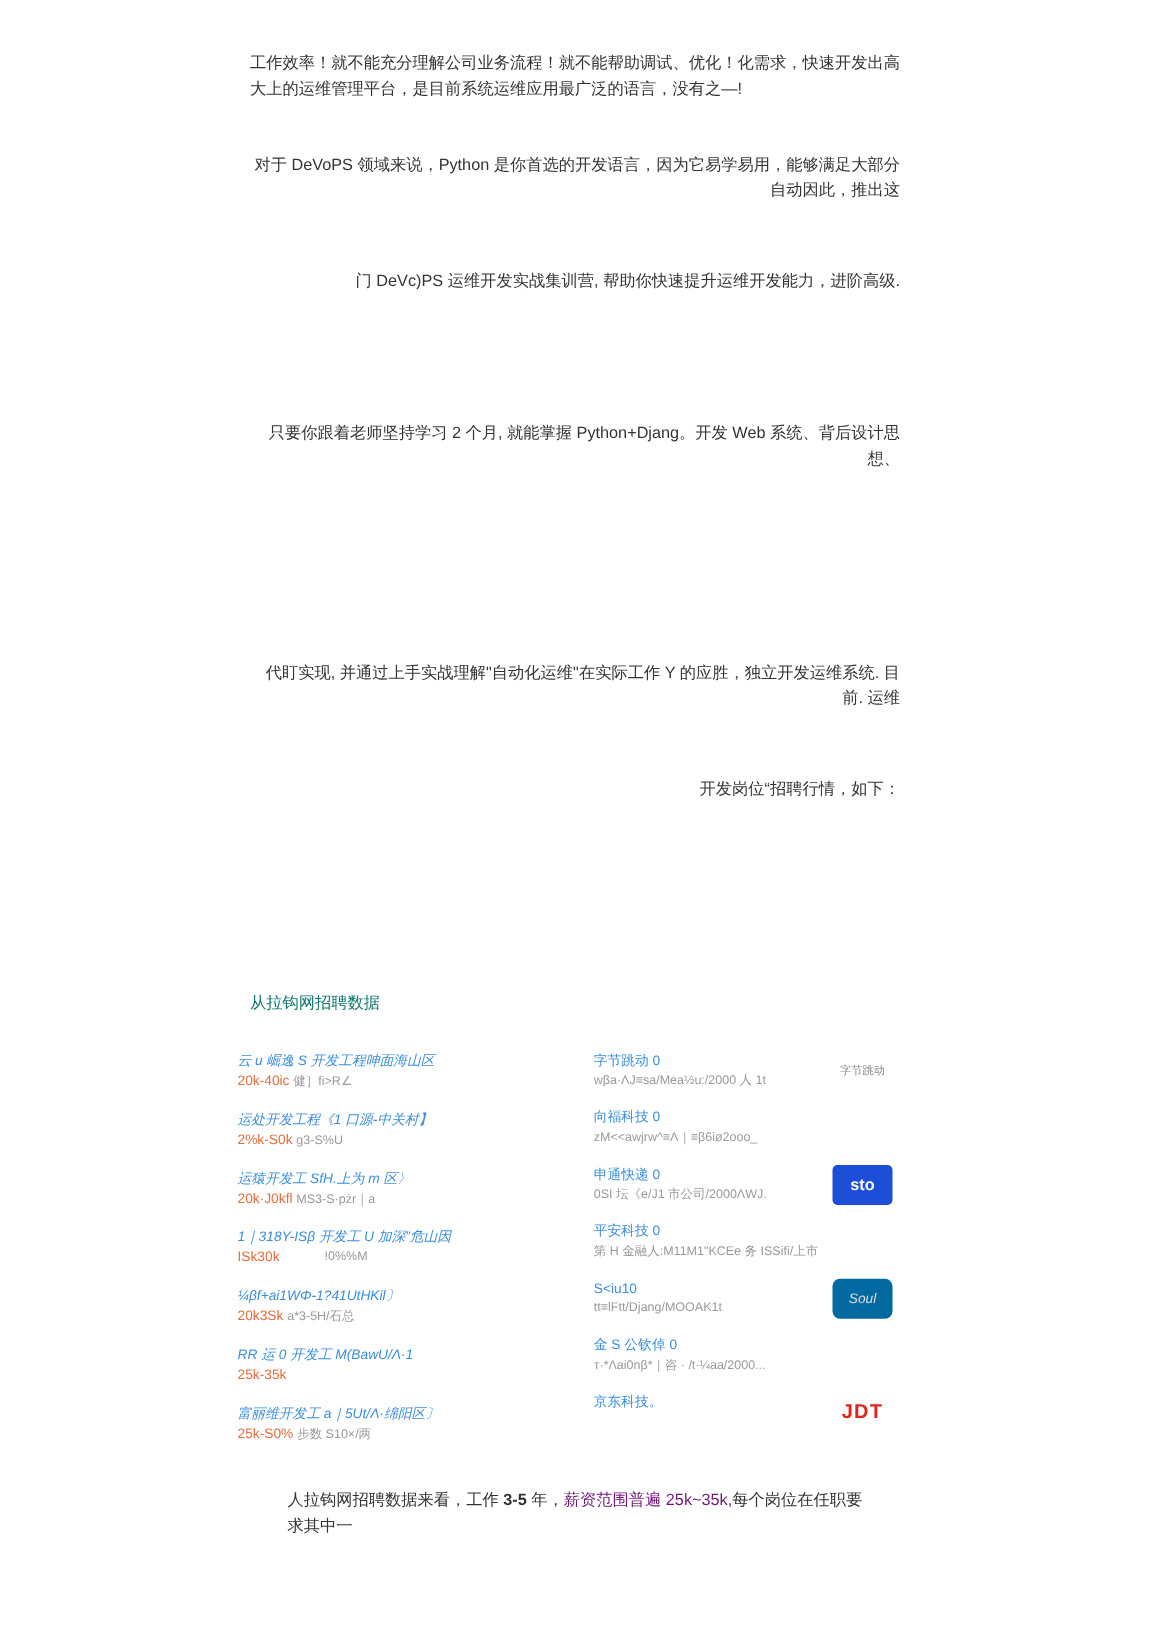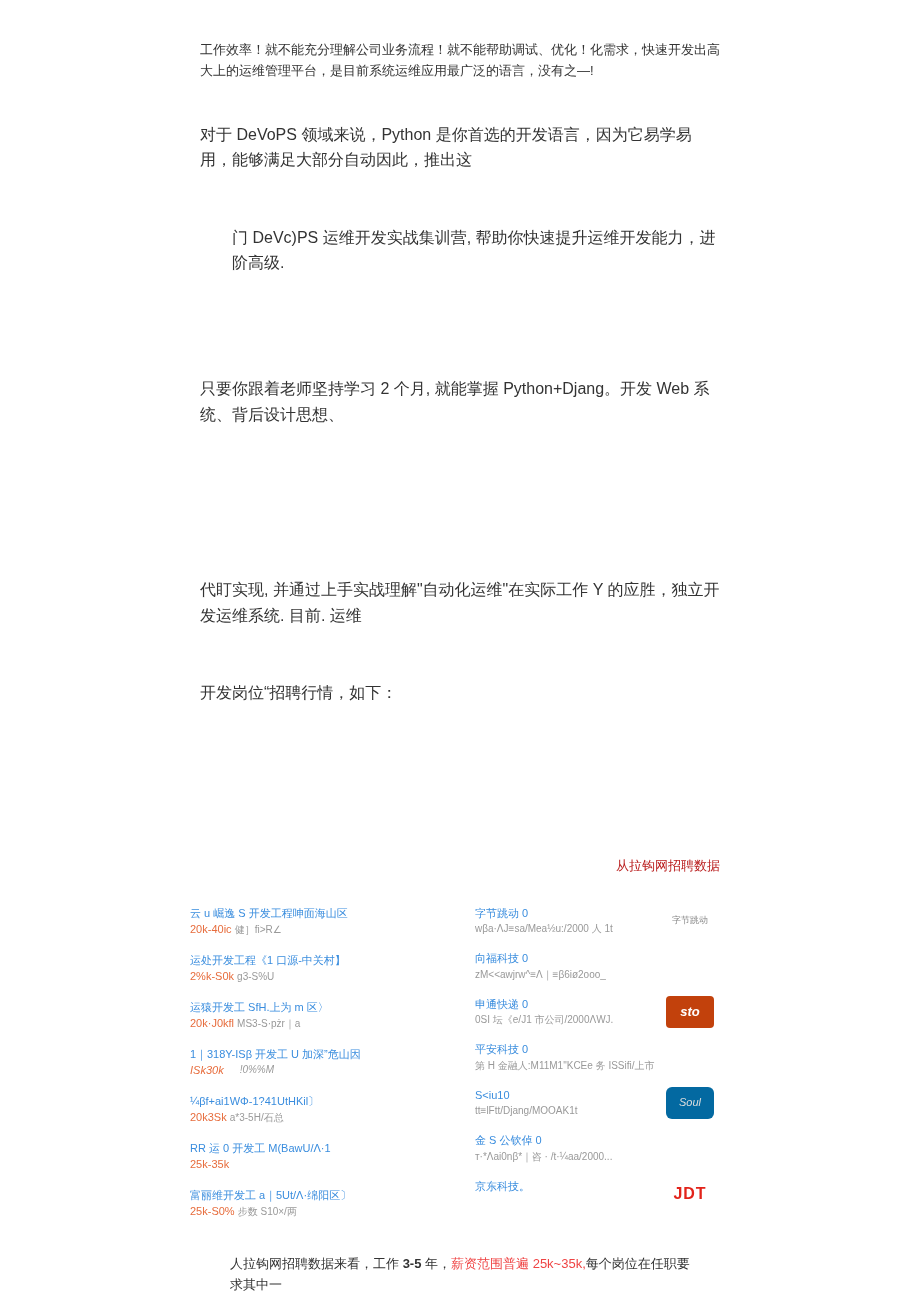--- a/index.html
+++ b/index.html
@@ -9,39 +9,40 @@
       font-family: "Microsoft YaHei", "PingFang SC", Arial, sans-serif;
       font-size: 14px;
       color: #333;
       line-height: 1.6;
     }
     .content {
       padding: 40px 200px 40px 200px;
     }
     .para {
       margin-bottom: 52px;
-      font-size: 16px;
-      color: #333;
+      font-size: 13px;
+      color: #333;
+      text-align: right;
     }
     .para-tight {
       margin-bottom: 40px;
       font-size: 13px;
       color: #333;
     }
     .big-gap {
       margin-bottom: 100px;
       margin-left: 32px;
     }
     .bigger-gap {
       margin-bottom: 150px;
     }
     .section-title {
-      text-align: right;
-      font-size: 13px;
-      color: #b91c1c;
+      text-align: left;
+      font-size: 13px;
+      color: #0f766e;
       margin-bottom: 28px;
       margin-top: 10px;
     }
     .job-listing {
       display: flex;
       flex-direction: row;
       margin: 0 -10px 20px -10px;
       gap: 30px;
     }
     .job-col {
@@ -52,20 +53,21 @@
       position: relative;
     }
     .job-item {
       margin-bottom: 14px;
       font-size: 11px;
       line-height: 1.5;
     }
     .job-title-link {
       color: #3a8dde;
       font-size: 11px;
+      font-style: italic;
     }
     .job-salary {
       color: #e76c3c;
       font-size: 11px;
     }
     .job-meta {
       color: #999;
       font-size: 10px;
     }
     .job-company {
@@ -80,26 +82,25 @@
       position: absolute;
       right: 16px;
       width: 48px;
       height: 32px;
       display: flex;
       align-items: center;
       justify-content: center;
       font-size: 10px;
     }
     .logo-sto {
-      background: #c2410c;
+      background: #1d4ed8;
       color: #fff;
       border-radius: 4px;
       font-weight: bold;
       font-size: 13px;
-      font-style: italic;
     }
     .logo-soul {
       background: #0369a1;
       color: #ddd;
       border-radius: 6px;
       font-size: 11px;
       font-style: italic;
     }
     .logo-jdt {
       color: #e2231a;
@@ -111,29 +112,28 @@
       color: #888;
       font-size: 9px;
     }
     .bottom-line {
       font-size: 13px;
       color: #333;
       margin-top: 10px;
       padding: 0 30px;
     }
     .salary-highlight {
-      color: #ef4444;
+      color: #701a75;
     }
     .bold {
       font-weight: bold;
     }
     .row-flex {
       display: flex;
-      gap: 16px;
-      font-style: italic;
+      gap: 36px;
     }
     .job-right-row {
       display: flex;
       align-items: flex-start;
       justify-content: flex-end;
     }
     .job-right-text {
       flex: 1;
     }
   </style>

